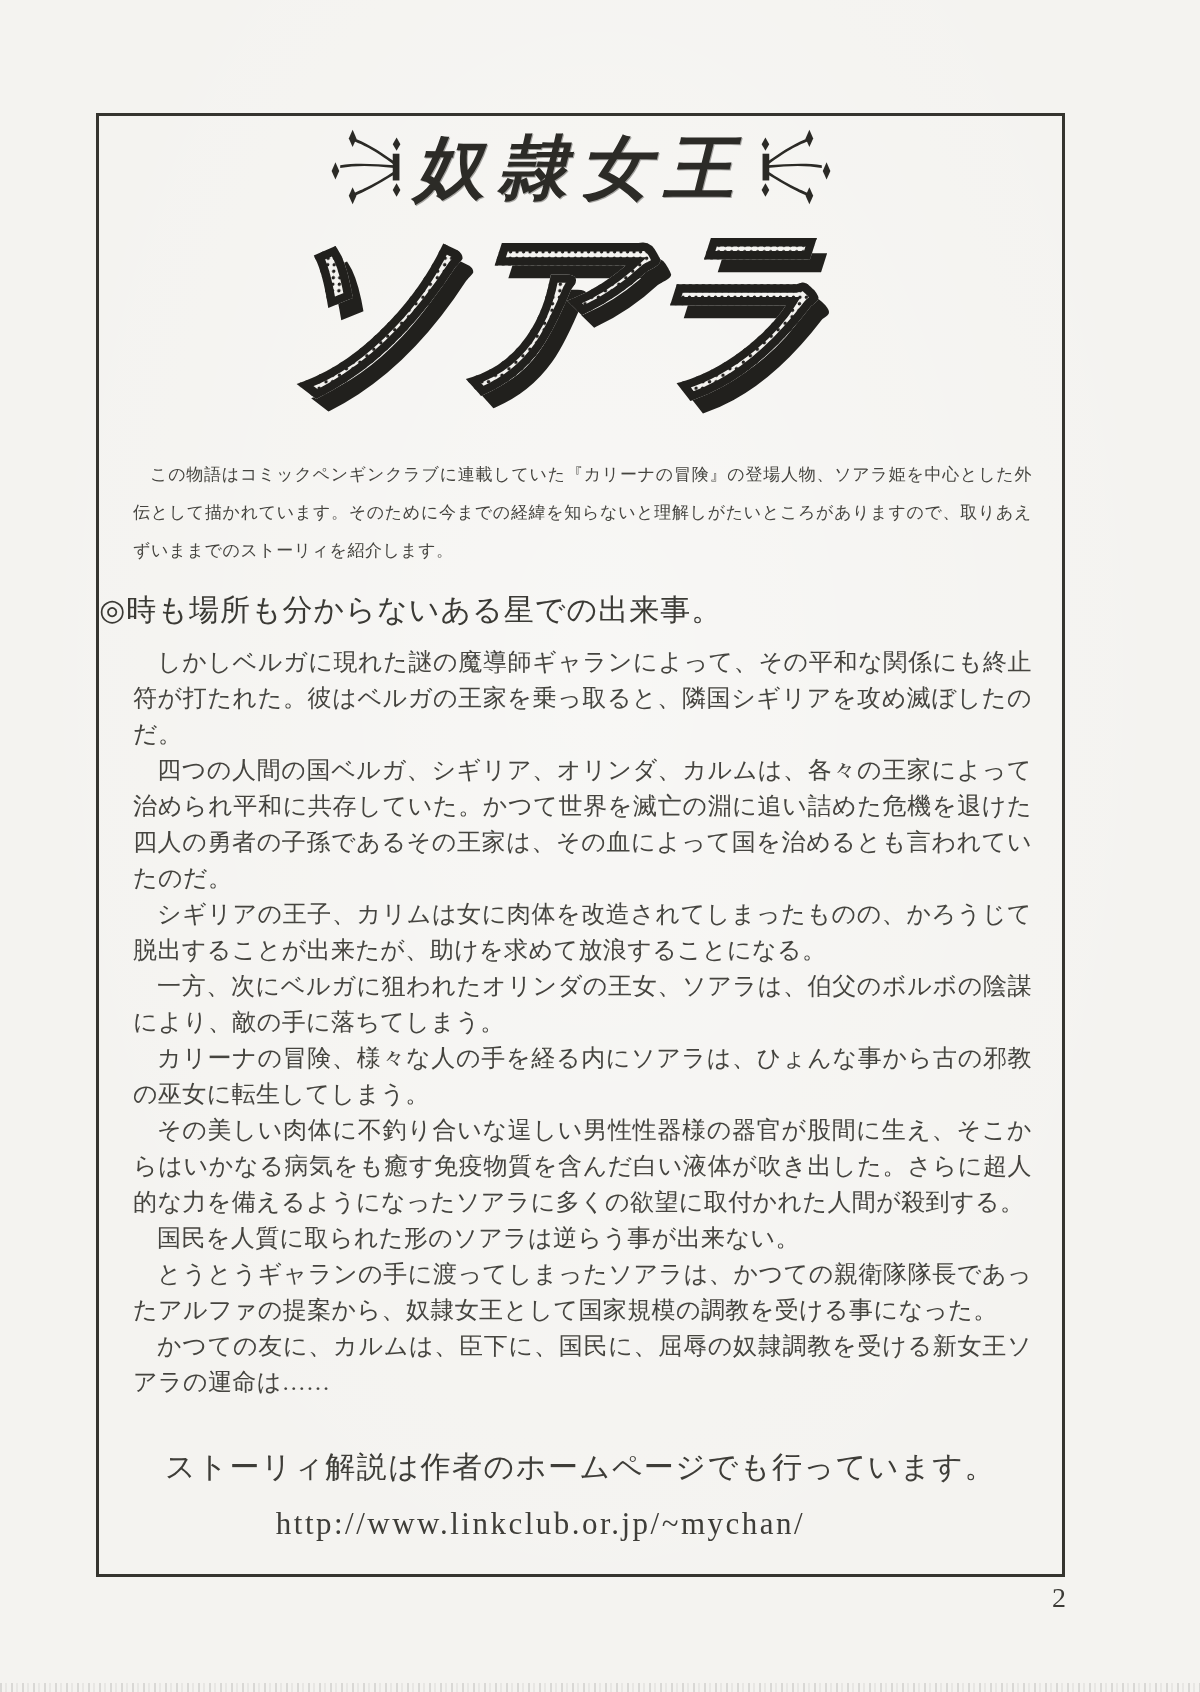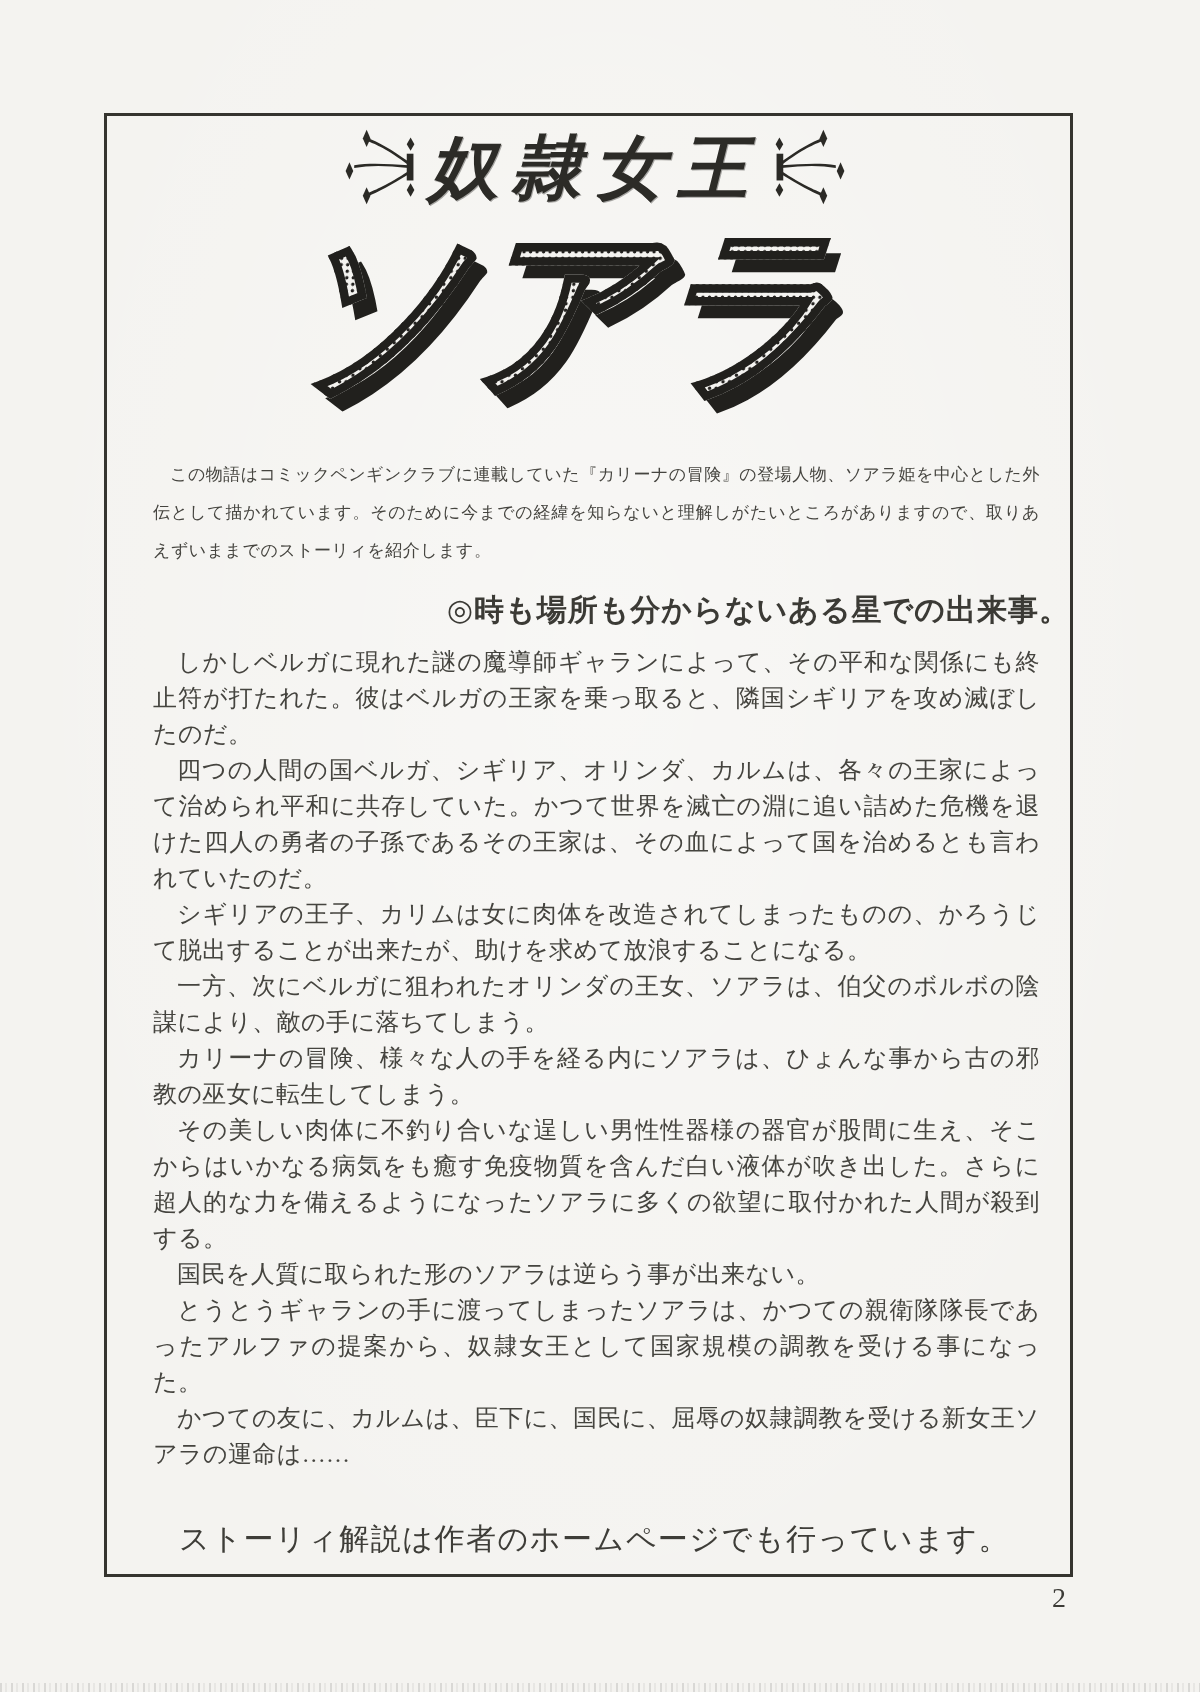--- a/index.html
+++ b/index.html
@@ -17,25 +17,24 @@
       #f4f3f0;
   }
   
   .scan-strip{
     position:absolute;left:0;right:0;bottom:0;height:9px;
     background:repeating-linear-gradient(90deg,
       rgba(110,110,108,.20) 0 2px, rgba(0,0,0,0) 2px 5px,
       rgba(140,140,138,.12) 5px 7px, rgba(0,0,0,0) 7px 11px);
   }
   .frame{
-    position:absolute;left:104px;top:113px;width:969px;height:1464px;
+    position:absolute;left:96px;top:113px;width:969px;height:1464px;
     border:3px solid #35342f;
     box-sizing:border-box;
     background:transparent;
-    padding-left:12px;
   }
   
   .title-row{
     margin-top:10px;
     display:flex;align-items:center;justify-content:center;gap:6px;
   }
   .ornament{width:86px;height:86px;flex:0 0 auto;}
   .ornament svg{display:block;}
   .ornament.flip svg{transform:scaleX(-1);}
   .small-title{
@@ -81,23 +80,23 @@
   .intro{
     margin:44px 30px 0 34px;
     font-size:17px;line-height:38px;
     color:#45443f;
     text-align:justify;
     text-indent:1em;
     letter-spacing:.5px;
   }
   .heading{
     margin-top:18px;
-    text-align:right;
+    text-align:left;
     font-size:30px;line-height:44px;
-    font-weight:700;
+    font-weight:400;
     color:#3b3a35;
     letter-spacing:1px;
   }
   .story{
     margin:12px 30px 0 34px;
   }
   .story p{
     margin:0;
     font-size:24px;line-height:36px;
     color:#45443f;
@@ -177,19 +176,20 @@
       <p>シギリアの王子、カリムは女に肉体を改造されてしまったものの、かろうじて脱出することが出来たが、助けを求めて放浪することになる。</p>
       <p>一方、次にベルガに狙われたオリンダの王女、ソアラは、伯父のボルボの陰謀により、敵の手に落ちてしまう。</p>
       <p>カリーナの冒険、様々な人の手を経る内にソアラは、ひょんな事から古の邪教の巫女に転生してしまう。</p>
       <p>その美しい肉体に不釣り合いな逞しい男性性器様の器官が股間に生え、そこからはいかなる病気をも癒す免疫物質を含んだ白い液体が吹き出した。さらに超人的な力を備えるようになったソアラに多くの欲望に取付かれた人間が殺到する。</p>
       <p>国民を人質に取られた形のソアラは逆らう事が出来ない。</p>
       <p>とうとうギャランの手に渡ってしまったソアラは、かつての親衛隊隊長であったアルファの提案から、奴隷女王として国家規模の調教を受ける事になった。</p>
       <p>かつての友に、カルムは、臣下に、国民に、屈辱の奴隷調教を受ける新女王ソアラの運命は……</p>
     </div>
 
     <div class="footer-note">ストーリィ解説は作者のホームページでも行っています。</div>
+    <div class="site-url">http://www.linkclub.or.jp/~mychan/</div>
 
   </div>
 
   <div class="page-number">2</div>
 
   <div class="scan-strip"></div>
 </div>
 
 </body></html>

